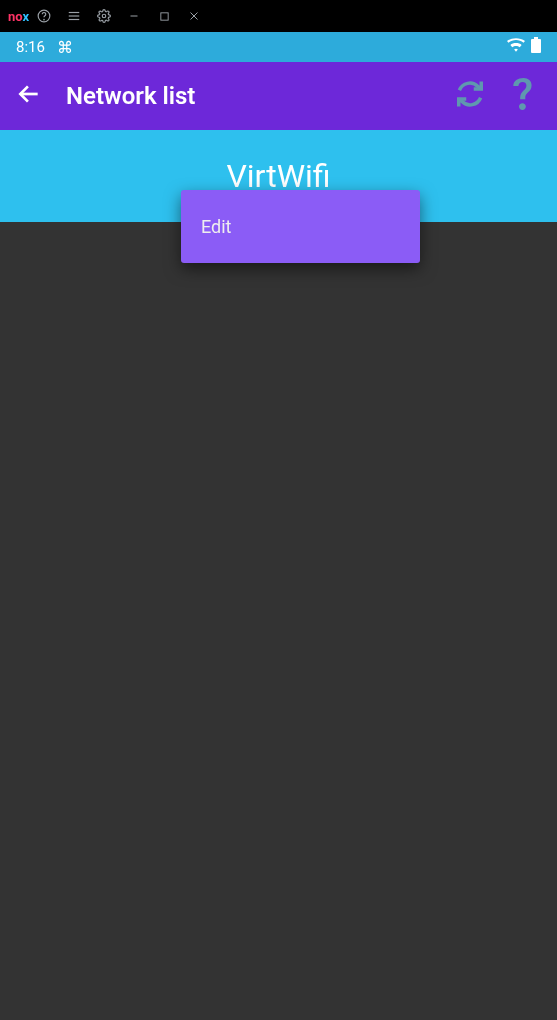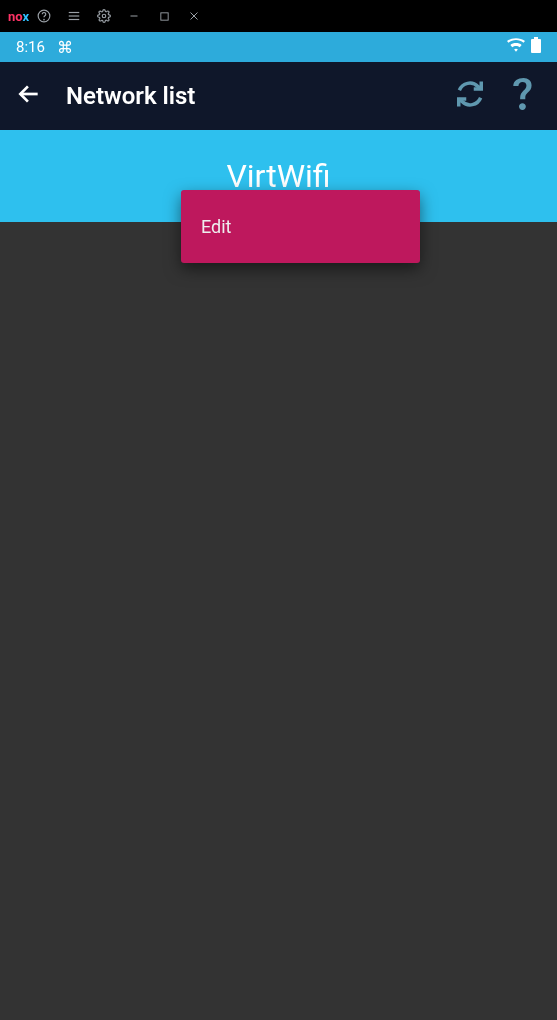--- a/index.html
+++ b/index.html
@@ -53,21 +53,21 @@
       padding: 0 16px;
       color: #fff;
       font-size: 15px;
     }
     .status-left { display: flex; align-items: center; gap: 12px; }
     .status-right { display: flex; align-items: center; gap: 6px; }
     .cmd-icon { font-size: 16px; }
     
     .app-header {
       height: 68px;
-      background: #0f172a;
+      background: #6d28d9;
       display: flex;
       align-items: center;
       padding: 0 16px;
       gap: 24px;
     }
     .back-arrow {
       color: #fff;
       cursor: pointer;
     }
     .header-title {
@@ -103,21 +103,21 @@
       height: calc(1020px - 32px - 30px - 68px - 92px);
       background: #333;
       position: relative;
     }
     
     .context-menu {
       position: absolute;
       left: 181px;
       top: 190px;
       width: 239px;
-      background: #be185d;
+      background: #8b5cf6;
       border-radius: 3px;
       box-shadow: 0 6px 16px rgba(0,0,0,0.5);
       padding: 10px 0;
       z-index: 10;
     }
     .menu-item {
       padding: 16px 20px;
       color: #eee;
       font-size: 18px;
       cursor: pointer;

